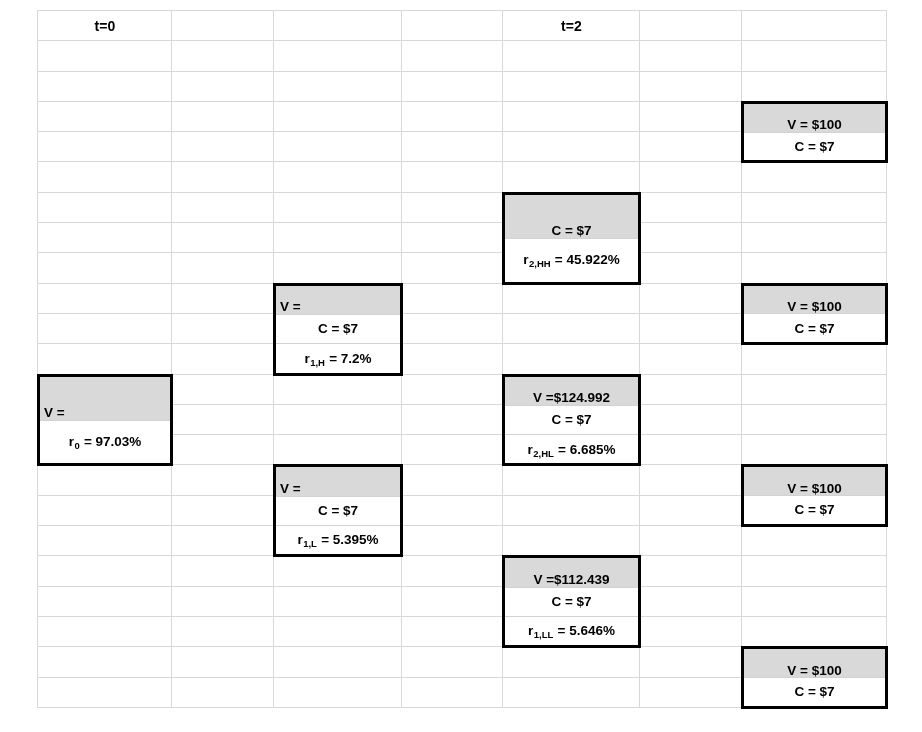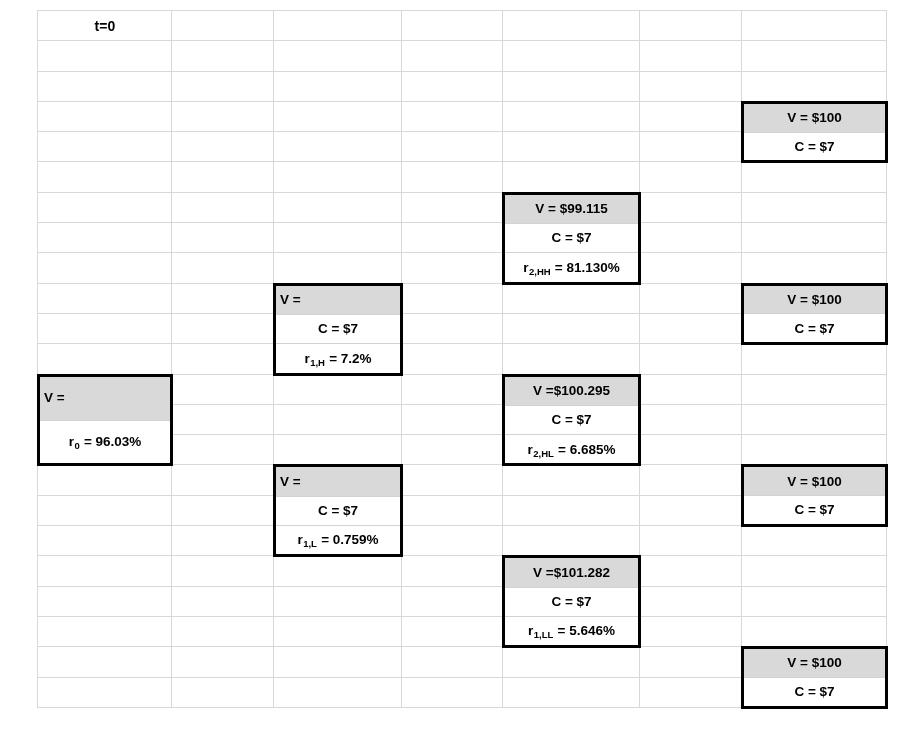--- a/index.html
+++ b/index.html
@@ -43,21 +43,21 @@
     display:flex;flex-direction:column;
   }
   .nrow{
     flex:1 1 0;
     display:flex;align-items:center;justify-content:center;
     font-size:13.5px;font-weight:700;
     border-top:1px solid #d2d2d2;
     white-space:pre;
     line-height:1;
   }
-  .nrow:first-child{border-top:none;background:var(--node-fill);}
+  .nrow:first-child{border-top:none;background:var(--node-fill);align-items:flex-end;}
   .node.v-left .nrow:first-child{justify-content:flex-start;padding-left:4px;}
   .nrow sub{
     font-size:9.5px;font-weight:700;line-height:1;
     position:relative;top:4px;left:0.5px;margin-right:1px;
   }
 </style>
 </head>
 <body>
 
 <div class="stage">
@@ -218,52 +218,52 @@
       <div class="cell" style="grid-area: 22 / 7;"></div>
       <div class="cell" style="grid-area: 23 / 1;"></div>
       <div class="cell" style="grid-area: 23 / 2;"></div>
       <div class="cell" style="grid-area: 23 / 3;"></div>
       <div class="cell" style="grid-area: 23 / 4;"></div>
       <div class="cell" style="grid-area: 23 / 5;"></div>
       <div class="cell" style="grid-area: 23 / 6;"></div>
       <div class="cell" style="grid-area: 23 / 7;"></div>
 
     <div class="hdr" style="grid-area:1/1">t=0</div>
+    <div class="hdr" style="grid-area:1/5">t=2</div>
 
     <div class="node v-left" style="grid-column:1;grid-row:13 / span 3">
       <div class="nrow"><span>V =</span></div>
-      <div class="nrow"><span>r</span><sub>0</sub><span> = 96.03%</span></div>
+      <div class="nrow"><span>r</span><sub>0</sub><span> = 97.03%</span></div>
     </div>
 
     <div class="node v-left" style="grid-column:3;grid-row:10 / span 3">
       <div class="nrow"><span>V =</span></div>
       <div class="nrow"><span>C = $7</span></div>
       <div class="nrow"><span>r</span><sub>1,H</sub><span> = 7.2%</span></div>
     </div>
 
     <div class="node v-left" style="grid-column:3;grid-row:16 / span 3">
       <div class="nrow"><span>V =</span></div>
       <div class="nrow"><span>C = $7</span></div>
-      <div class="nrow"><span>r</span><sub>1,L</sub><span> = 0.759%</span></div>
+      <div class="nrow"><span>r</span><sub>1,L</sub><span> = 5.395%</span></div>
     </div>
 
     <div class="node" style="grid-column:5;grid-row:7 / span 3">
-      <div class="nrow"><span>V = $99.115</span></div>
-      <div class="nrow"><span>C = $7</span></div>
-      <div class="nrow"><span>r</span><sub>2,HH</sub><span> = 81.130%</span></div>
+      <div class="nrow"><span>C = $7</span></div>
+      <div class="nrow"><span>r</span><sub>2,HH</sub><span> = 45.922%</span></div>
     </div>
 
     <div class="node" style="grid-column:5;grid-row:13 / span 3">
-      <div class="nrow"><span>V =$100.295</span></div>
+      <div class="nrow"><span>V =$124.992</span></div>
       <div class="nrow"><span>C = $7</span></div>
       <div class="nrow"><span>r</span><sub>2,HL</sub><span> = 6.685%</span></div>
     </div>
 
     <div class="node" style="grid-column:5;grid-row:19 / span 3">
-      <div class="nrow"><span>V =$101.282</span></div>
+      <div class="nrow"><span>V =$112.439</span></div>
       <div class="nrow"><span>C = $7</span></div>
       <div class="nrow"><span>r</span><sub>1,LL</sub><span> = 5.646%</span></div>
     </div>
 
     <div class="node" style="grid-column:7;grid-row:4 / span 2">
       <div class="nrow"><span>V = $100</span></div>
       <div class="nrow"><span>C = $7</span></div>
     </div>
 
     <div class="node" style="grid-column:7;grid-row:10 / span 2">

